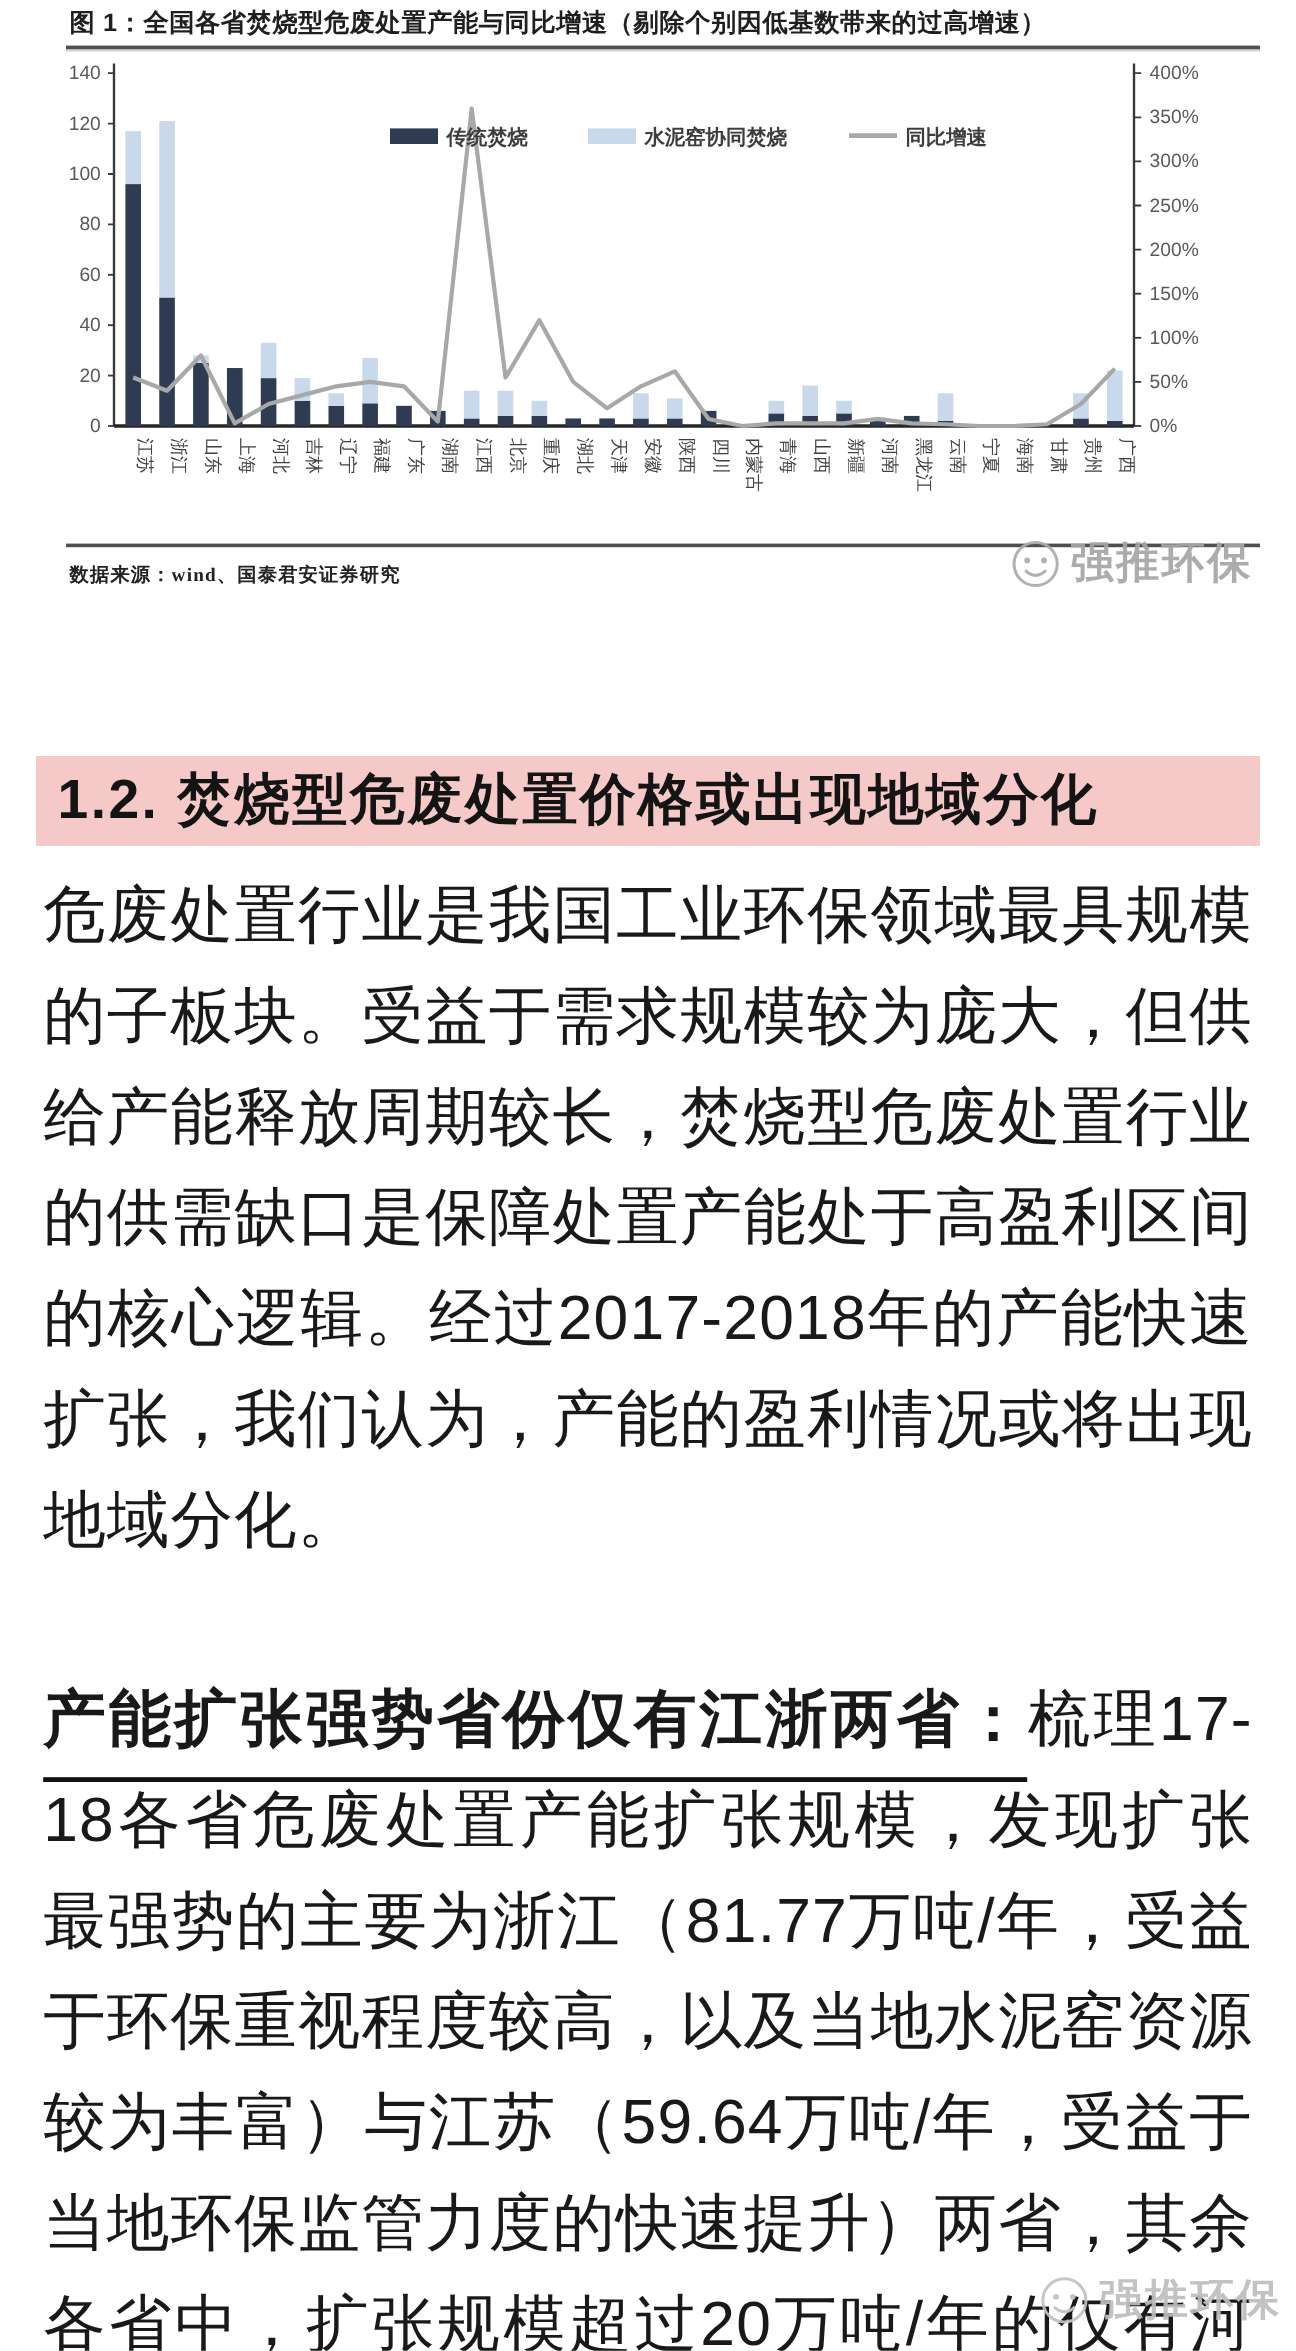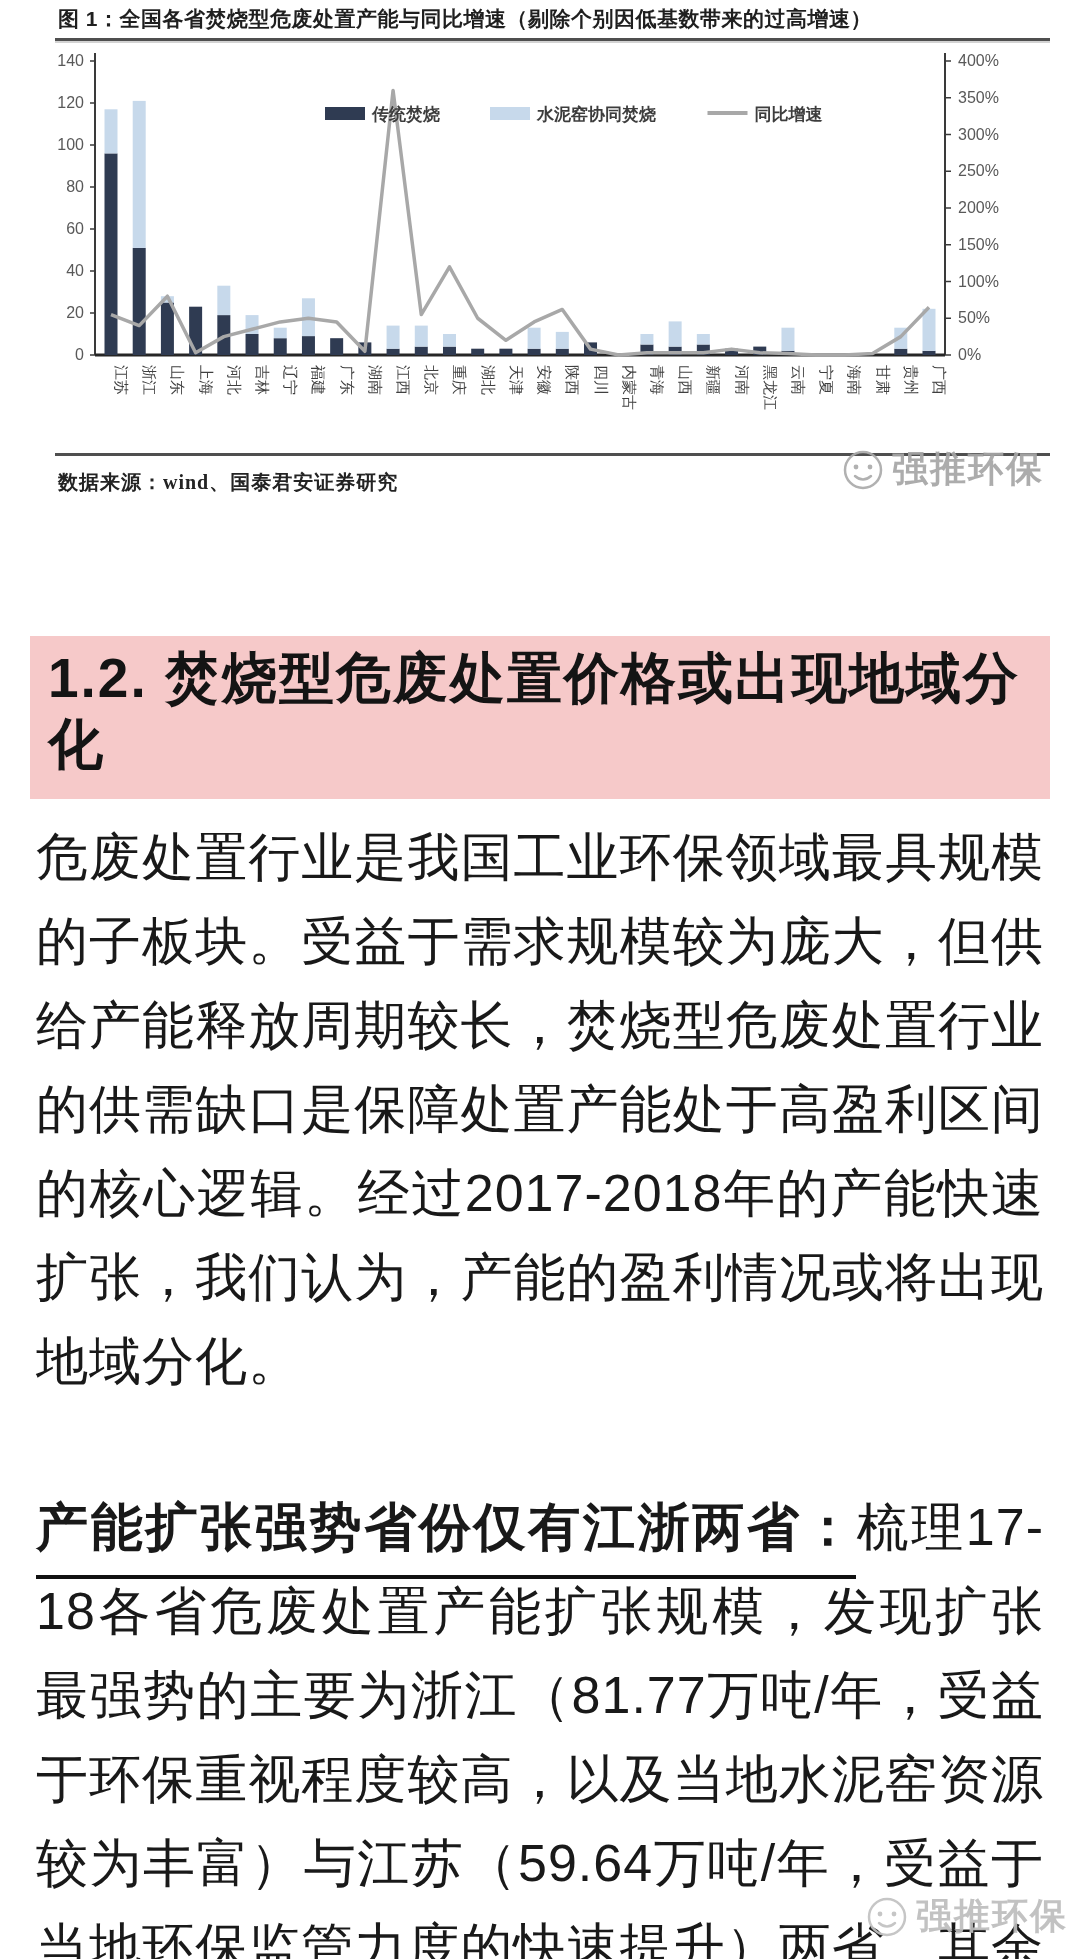--- a/index.html
+++ b/index.html
@@ -12,27 +12,27 @@
     font-size:21px;font-weight:700;color:#1f1f1f;
     padding:5px 22px 5px 58px;letter-spacing:.5px;white-space:nowrap;
   }
   .rule{height:3px;background:#4f4f4f;}
   .rule.top{margin:0 30px 0 55px;box-shadow:0 2px 0 rgba(80,80,80,.25);}
   .rule.bottom{margin:0 30px 0 55px;}
   .chart-wrap{position:relative;width:1080px;height:412px;}
   .chart-wrap svg{display:block;}
   .source{
     font-family:"Liberation Serif","DejaVu Serif",serif;
-    font-weight:700;font-size:20px;color:#232323;
+    font-weight:700;font-size:16px;color:#232323;
     padding:13px 0 0 58px;letter-spacing:1px;
   }
   .section-heading{
     margin:140px 30px 0 30px;
-    font-size:55px;font-weight:700;color:#141414;
-    padding:9px 6px 22px 18px;letter-spacing:2px;line-height:1.2;
+    font-size:46px;font-weight:700;color:#141414;
+    padding:9px 6px 11px 18px;letter-spacing:2px;line-height:1.2;
   }
   .body-para{
     margin:16px 36px 0 36px;
     font-size:52px;line-height:84px;letter-spacing:1px;
     font-weight:500;color:#191919;text-align:justify;
   }
   .body-para.second{margin-top:82px;}
   .lead-underline{font-weight:700;border-bottom:4px solid #111;padding-bottom:19px;}
   .watermark{
     position:absolute;display:flex;align-items:center;gap:8px;

